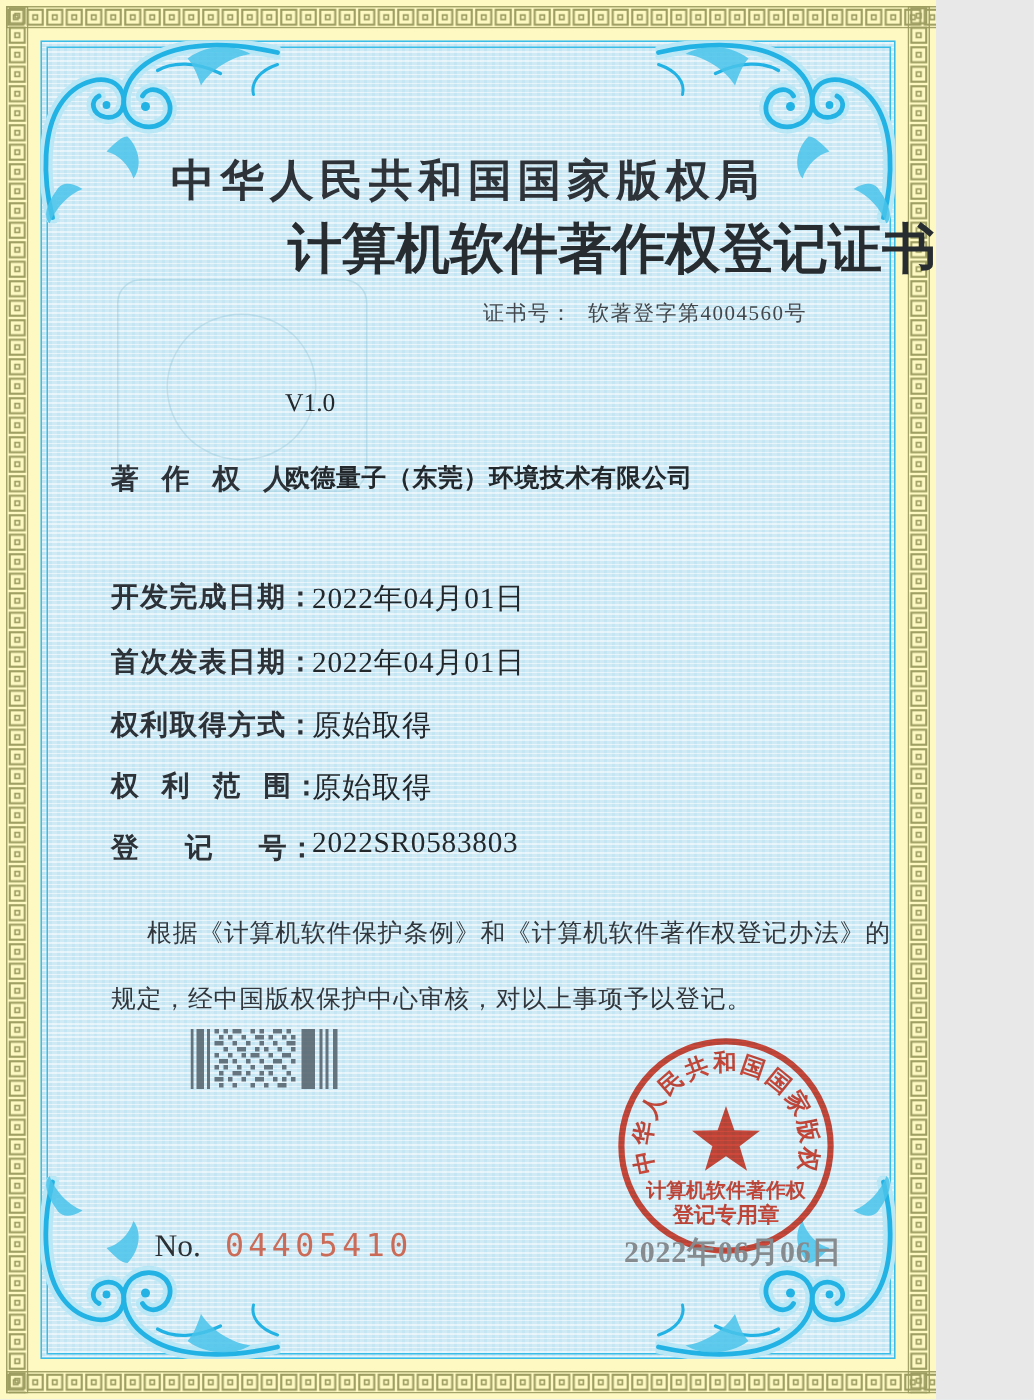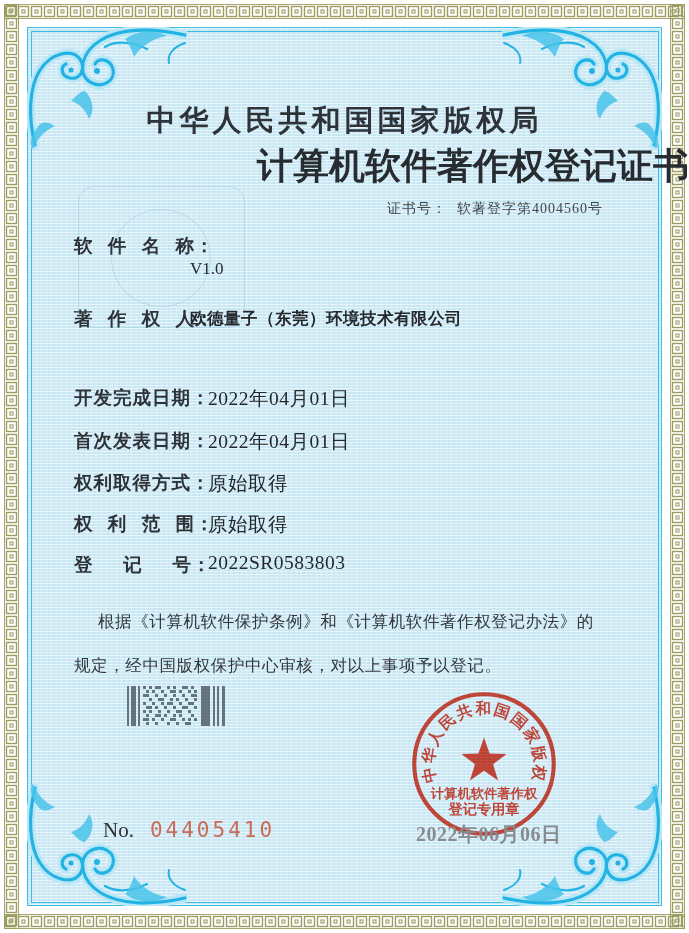--- a/index.html
+++ b/index.html
@@ -1,16 +1,16 @@
 <!DOCTYPE html>
 <html><head>
 <meta charset="utf-8">
 <style>
   html,body{margin:0;padding:0;background:#e8e8e8;}
-  .page{position:relative;width:689px;height:933px;background:#ffffff;overflow:hidden;
+  .page{position:relative;width:624px;height:933px;background:#fef9c3;overflow:hidden;
         font-family:"Liberation Serif",serif;}
   
   .gk{position:absolute;}
   .gk-top{left:4px;top:4px;width:681px;height:15px;}
   .gk-bottom{left:4px;bottom:4px;width:681px;height:15px;}
   .gk-left{left:4px;top:4px;width:15px;height:925px;}
   .gk-right{right:4px;top:4px;width:15px;height:925px;}
   .gk svg{display:block;width:100%;height:100%;}
   
   .panel{position:absolute;inset:27px;border:1.5px solid #3abee7;
@@ -146,21 +146,20 @@
     </div>
 
   <div class="watermark"></div>
 
   <div class="abs authority">中华人民共和国国家版权局</div>
   <div class="abs cert-title">计算机软件著作权登记证书</div>
   <div class="abs certno">
     <span class="certno-label">证书号：</span><span>软著登字第4004560号</span>
   </div>
 
-  <div class="lbl" style="top:233px">软  件  名  称：</div>
   <div class="val val-ver" style="top:259px">V1.0</div>
 
   <div class="lbl" style="top:306px">著  作  权  人：</div>
   <div class="val val-owner" style="top:308px">欧德量子（东莞）环境技术有限公司</div>
 
   <div class="lbl" style="top:385px">开发完成日期：</div>
   <div class="val val-b" style="top:385px">2022年04月01日</div>
 
   <div class="lbl" style="top:428px">首次发表日期：</div>
   <div class="val val-b" style="top:428px">2022年04月01日</div>

